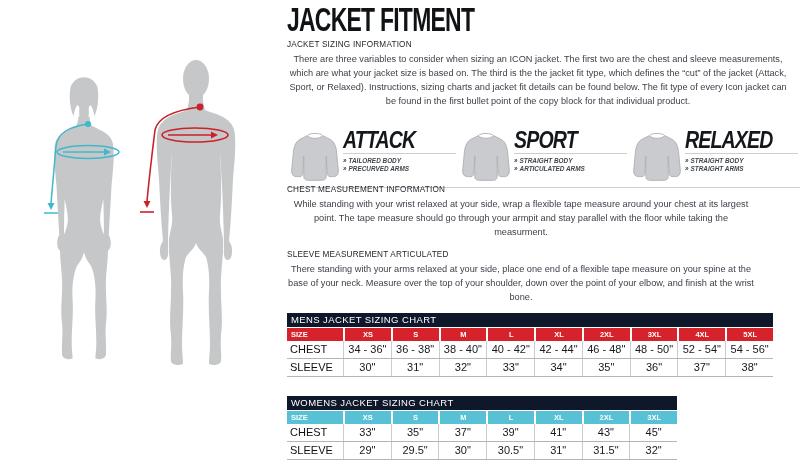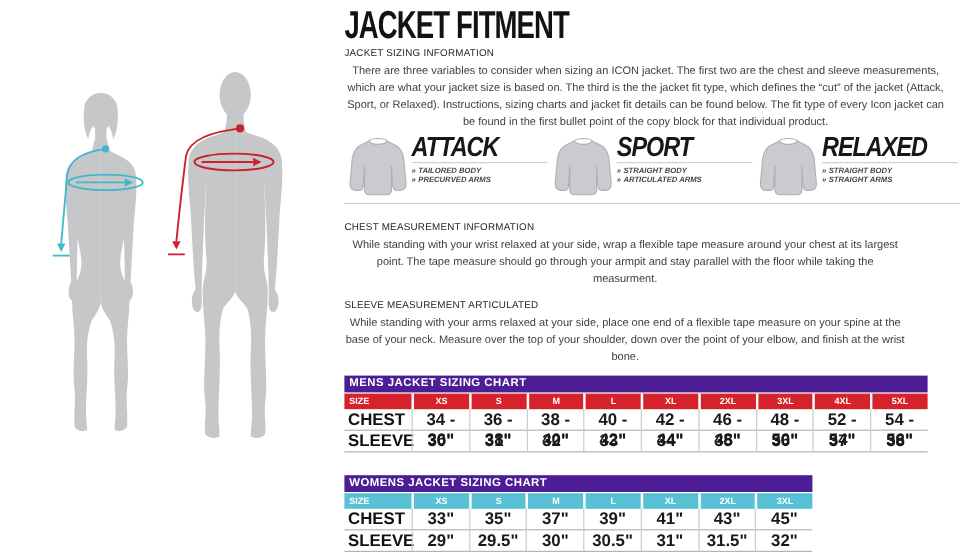--- a/index.html
+++ b/index.html
@@ -15,46 +15,46 @@
   h1.title{top:2px;margin:0;font-size:31px;font-weight:900;color:#101316;
      letter-spacing:-1px;transform:scale(0.74,1.05);transform-origin:left top;white-space:nowrap;}
   h2.sec-h{margin:0 0 3px 0;font-size:8.2px;font-weight:400;color:#22272d;letter-spacing:.2px;}
   p.sec-p{margin:0;font-size:9.2px;line-height:14px;color:#3c424a;text-align:center;}
 
   .sec-sizing{top:40px;width:502px;}
   .sec-chest{top:185px;width:468px;}
   .sec-sleeve{top:250px;width:468px;}
 
   
-  .fit-strip{top:110px;width:513px;height:59px;display:flex;border-bottom:1px solid #cfcfcf;}
+  .fit-strip{top:128px;width:513px;height:59px;display:flex;border-bottom:1px solid #cfcfcf;}
   .fit-block{position:relative;width:171px;height:59px;}
   .jacket{position:absolute;left:0;top:2px;}
   .fit-body{position:absolute;left:56px;top:0;right:2px;}
   .fit-title{margin:0;font-size:23px;line-height:24px;font-weight:800;font-style:italic;
      color:#15181b;letter-spacing:-1px;transform:scaleX(0.85);transform-origin:left top;white-space:nowrap;}
   .fit-rule{height:0;border-bottom:1px solid #cfcfcf;margin:1px 0 3px 0;}
   .feat{font-size:6.4px;line-height:8px;font-weight:700;font-style:italic;color:#41464d;}
   .feat .mk{margin-right:2px;color:#41464d;}
 
   
   .chart{position:absolute;left:287px;}
   .chart.mens{top:313px;width:486px;}
   .chart.womens{top:396px;width:390px;}
-  .chart-bar{height:14px;line-height:14px;background:#4c1d95;color:#fff;
-     font-size:9.5px;font-weight:700;letter-spacing:.4px;padding-left:4px;box-sizing:border-box;}
+  .chart-bar{height:14px;line-height:14px;background:#0f172a;color:#fff;
+     font-size:9.5px;font-weight:400;letter-spacing:.4px;padding-left:4px;box-sizing:border-box;}
   .thead{display:grid;margin-top:1px;}
   .mens .thead,.mens .trow{grid-template-columns:56px repeat(9,1fr);}
   .womens .thead,.womens .trow{grid-template-columns:56px repeat(7,1fr);}
   .th{height:13px;line-height:13px;text-align:center;color:#fff;font-size:7.5px;
      font-weight:700;border-left:2px solid #fff;box-sizing:border-box;}
   .mens .th{background:var(--mens-header,#d6232b);}
   .womens .th{background:var(--womens-header,#58c1d5);}
   .th:first-child{border-left:none;text-align:left;padding-left:4px;}
   .trow{display:grid;border-bottom:1px solid #b5b5b5;}
-  .td{height:17px;line-height:17px;text-align:center;font-size:14px;font-weight:700;
+  .td{height:17px;line-height:17px;text-align:center;font-size:11px;font-weight:400;
      color:#17191c;border-left:1px solid #cccccc;box-sizing:border-box;}
   .td.lbl{border-left:none;text-align:left;padding-left:3px;color:#111;}
 </style>
 </head>
 <body>
 
 <div class="page">
 
   <svg class="figures" width="245" height="330" viewBox="0 0 245 330">
     <defs>
@@ -156,21 +156,21 @@
     </div>
   </div>
 
   <section class="abs sec-chest">
     <h2 class="sec-h">CHEST MEASUREMENT INFORMATION</h2>
     <p class="sec-p">While standing with your wrist relaxed at your side, wrap a flexible tape measure around your chest at its largest point. The tape measure should go through your armpit and stay parallel with the floor while taking the measurment.</p>
   </section>
 
   <section class="abs sec-sleeve">
     <h2 class="sec-h">SLEEVE MEASUREMENT ARTICULATED</h2>
-    <p class="sec-p">While standing with your arms relaxed at your side, place one end of a flexible tape measure on your spine at the base of your neck. Measure over the top of your shoulder, down over the point of your elbow, and finish at the wrist bone.</p>
+    <p class="sec-p">There standing with your arms relaxed at your side, place one end of a flexible tape measure on your spine at the base of your neck. Measure over the top of your shoulder, down over the point of your elbow, and finish at the wrist bone.</p>
   </section>
 
   <div class="chart mens">
     <div class="chart-bar">MENS JACKET SIZING CHART</div>
     <div class="thead">
       <div class="th">SIZE</div>
       <div class="th">XS</div>
       <div class="th">S</div>
       <div class="th">M</div>
       <div class="th">L</div>

